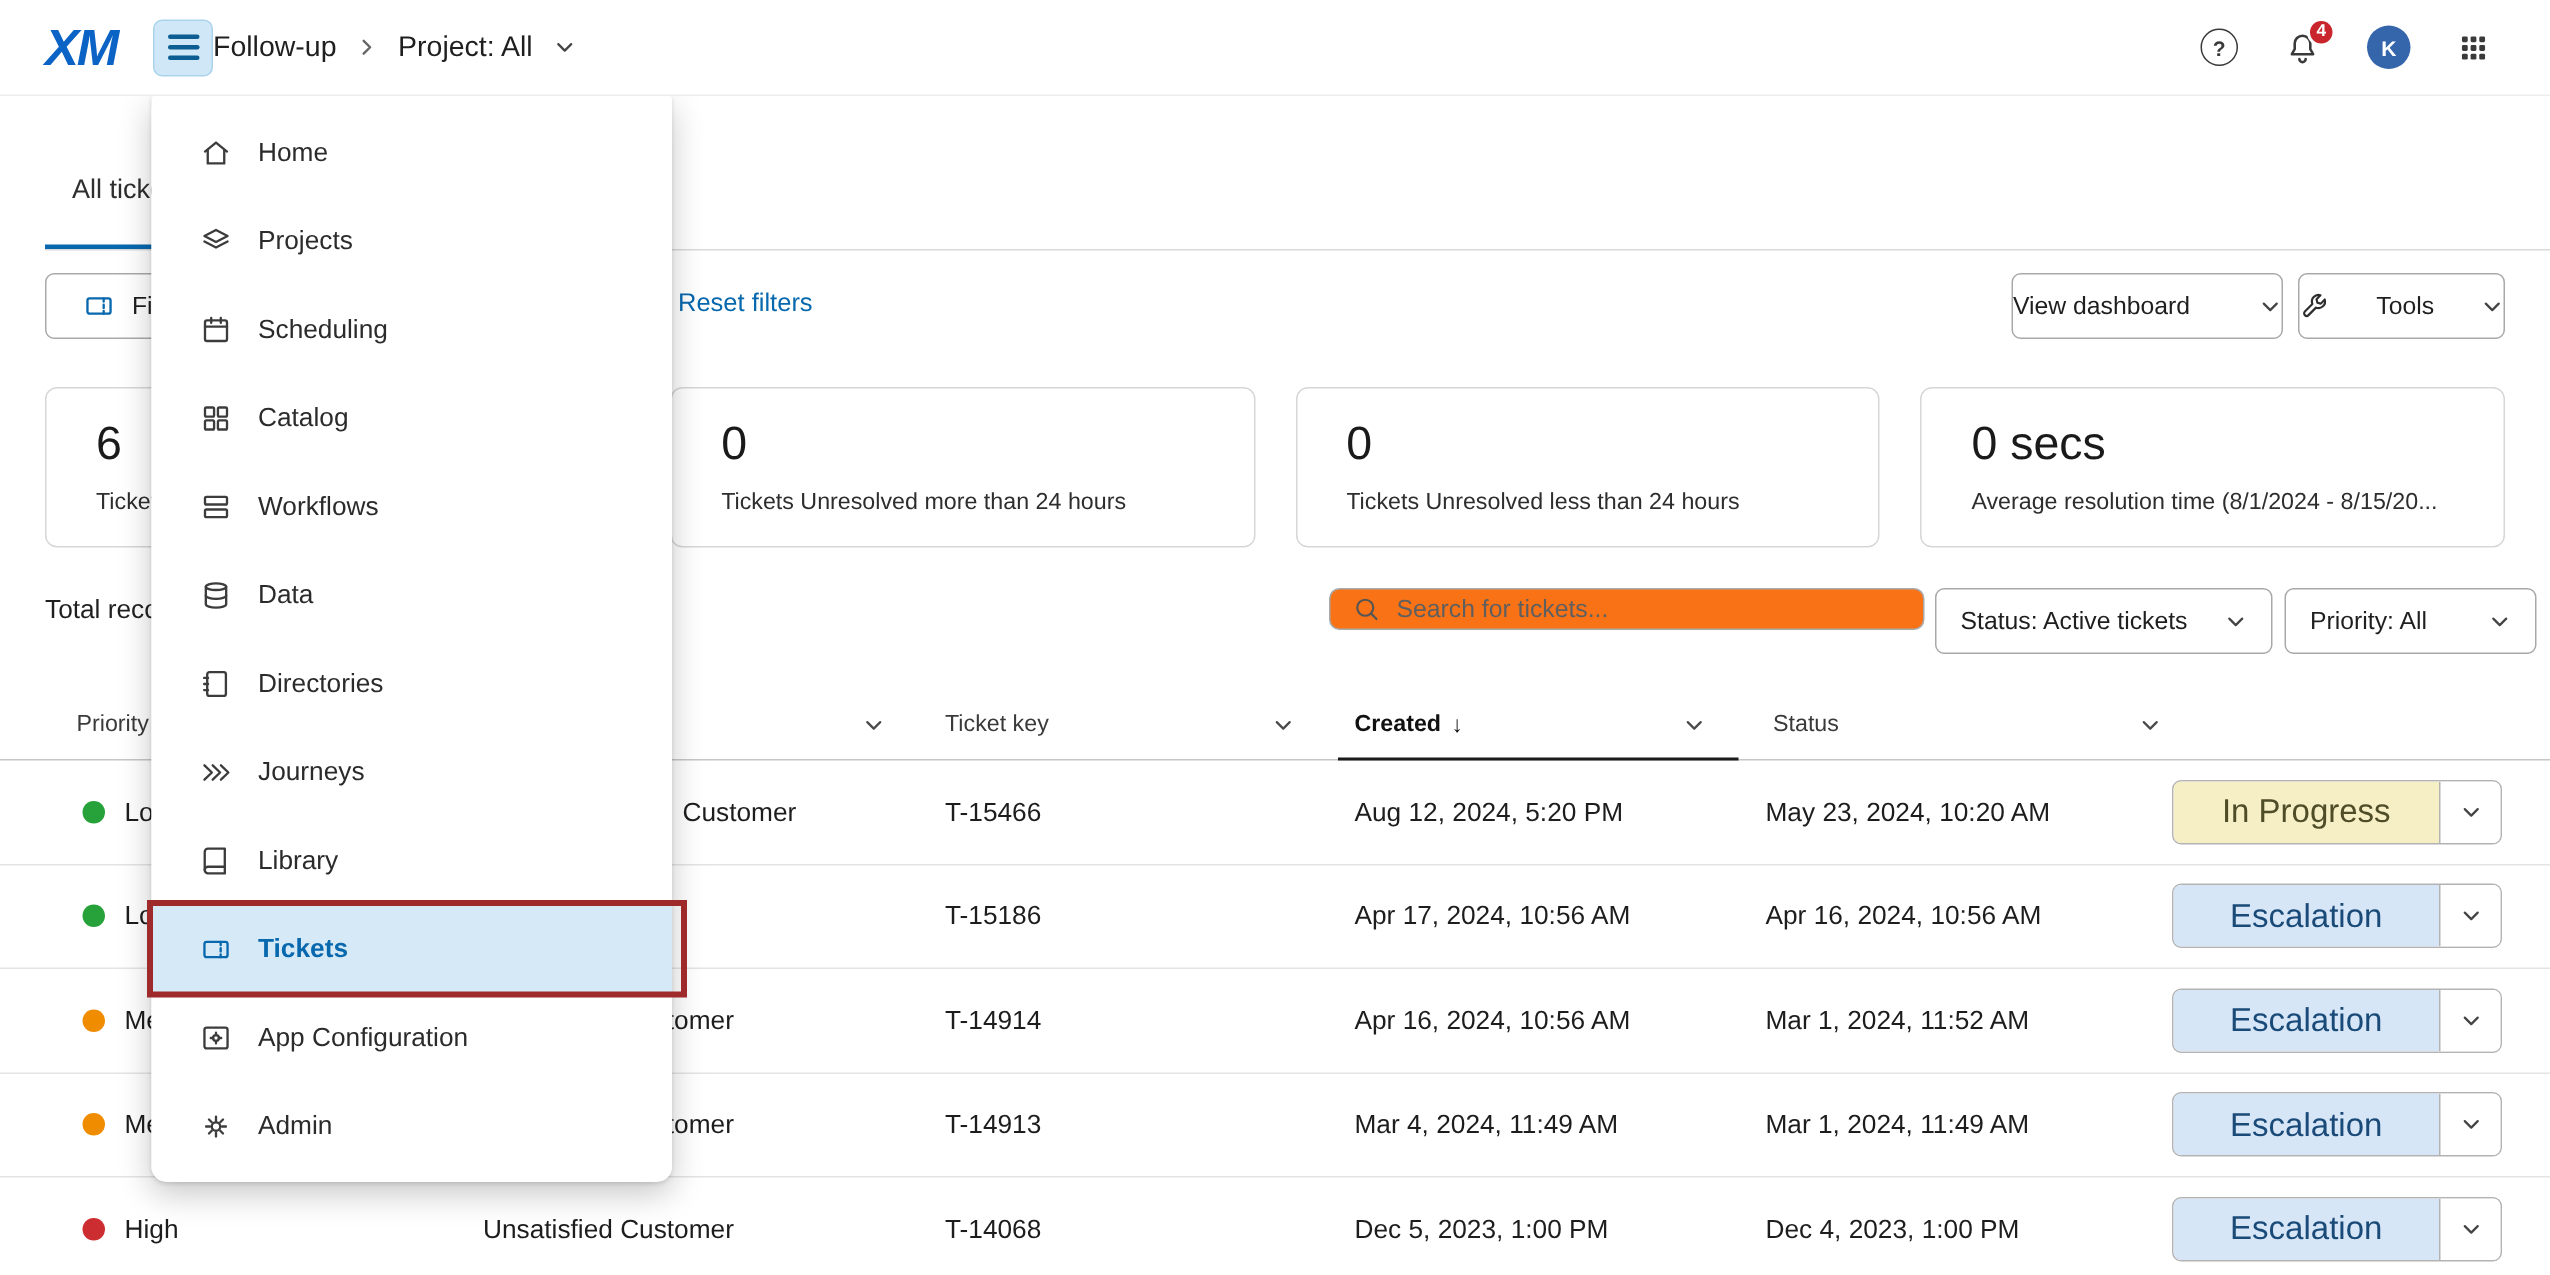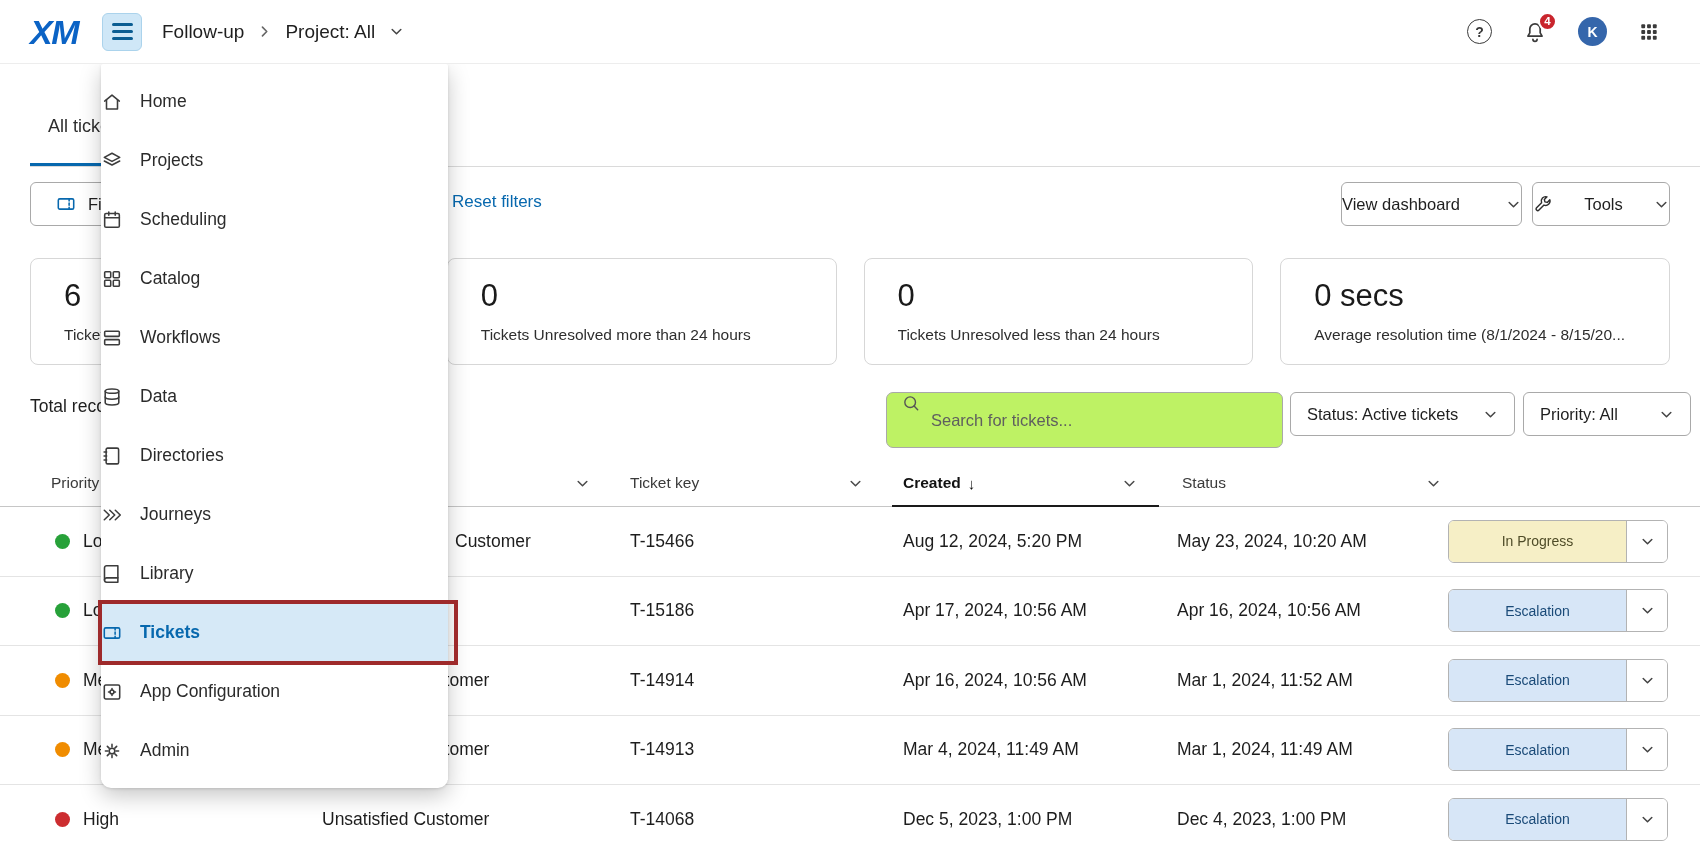--- a/index.html
+++ b/index.html
@@ -19,21 +19,21 @@
   .line-icon{fill:none;stroke:currentColor;stroke-width:1.7;stroke-linecap:round;stroke-linejoin:round}
   .fill-icon{fill:currentColor;stroke:none}
 
   
   .topbar{position:absolute;left:0;top:0;width:1700px;height:64px;background:#fff;
     border-bottom:1px solid #ededed;display:flex;align-items:center;padding:0 40px 0 30px;z-index:60}
   .logo{font-size:34px;font-weight:700;font-style:italic;color:#0b63c5;letter-spacing:-1.5px;line-height:1}
   .hamburger-btn{margin-left:24px;width:40px;height:38px;background:#cfe7f7;border:1px solid #abd3ec;
     border-radius:6px;display:flex;flex-direction:column;justify-content:center;align-items:center;gap:4.5px;cursor:pointer}
   .hamburger-bar{width:21px;height:2.6px;background:#0b5d92;border-radius:2px}
-  .breadcrumb{margin-left:20px;display:flex;align-items:center;gap:13px;font-size:19px;color:#1f1f1f}
+  .breadcrumb{display:flex;align-items:center;gap:13px;font-size:19px;color:#1f1f1f}
   .breadcrumb .crumb{font-weight:500;cursor:pointer}
   .crumb-sep{width:15px;height:15px;color:#666}
   .project-dd{display:flex;align-items:center;gap:14px;cursor:pointer}
   .chv{width:15px;height:15px;color:#444;stroke-width:1.6}
   .topbar-right{margin-left:auto;display:flex;align-items:center;gap:31px}
   .help-circle{width:25px;height:25px;border:1.8px solid #3a3a3a;border-radius:50%;display:flex;
     align-items:center;justify-content:center;font-size:14px;font-weight:700;color:#3a3a3a;cursor:pointer}
   .bell-wrap{position:relative;cursor:pointer}
   .bell-icon{width:24px;height:24px;color:#3a3a3a;display:block}
   .notif-badge{position:absolute;top:-8px;right:-10px;min-width:19px;height:19px;border-radius:10px;
@@ -59,22 +59,22 @@
   .tools-btn{left:1532px;top:118px;width:138px}
   .wrench-icon{width:20px;height:20px;color:#2e2e2e}
 
   .cards{position:absolute;left:30px;right:30px;top:194px;height:107px;display:grid;
     grid-template-columns:repeat(4,1fr);gap:27px}
   .card{border:1px solid #d7d7d7;border-radius:8px;background:#fff;padding:18px 20px 0 33px;overflow:hidden}
   .card-value{font-size:31px;color:#1a1a1a;line-height:1.2}
   .card-label{margin-top:12px;font-size:15.5px;color:#2e2e2e;white-space:nowrap;overflow:hidden}
 
   .total-records{position:absolute;left:30px;top:332px;font-size:17.5px;color:#1f1f1f}
-  .search-box{position:absolute;left:886px;top:328px;width:397px;height:56px;border:1px solid #a9a9a9;
-    border-radius:7px;background:#bef264;display:flex;padding:0 14px;gap:10px}
+  .search-box{position:absolute;left:886px;top:328px;width:397px;height:28px;border:1px solid #a9a9a9;
+    border-radius:7px;background:#f97316;display:flex;align-items:center;padding:0 14px;gap:10px}
   .search-icon{width:20px;height:20px;color:#555;flex:none}
   .search-box input{border:none;outline:none;flex:1;font-size:16.5px;color:#333;background:transparent;font-family:inherit}
   .search-box input::placeholder{color:#5f5f5f}
   .dd-btn{justify-content:space-between;padding:0 16px}
   .status-btn{left:1290px;top:328px;width:225px}
   .priority-btn{left:1523px;top:328px;width:168px}
 
   
   .table{position:absolute;left:0;right:0;top:396px}
   .thead,.trow{display:grid;grid-template-columns:322px 308px 273px 274px 270px 1fr;align-items:center}
@@ -89,30 +89,30 @@
   .sort-underline{position:absolute;left:-11px;right:18px;bottom:-1px;height:2px;background:#1a1a1a}
   .trow{height:69.5px;border-bottom:1px solid #e4e4e4;font-size:17.5px;color:#1d1d1d;cursor:pointer}
   .cell-priority{display:flex;align-items:center;gap:13px;padding-left:55px}
   .dot{width:15px;height:15px;border-radius:50%;flex:none}
   .dot-green{background:var(--green)}
   .dot-orange{background:var(--orange)}
   .dot-red{background:var(--red)}
   .tbody .trow:first-child .cell-name{padding-left:133px}
   .badge-select{width:220px;height:43px;margin-left:1px;border:1px solid #b3b3b3;border-radius:6px;
     display:flex;overflow:hidden;background:#fff;cursor:pointer}
-  .badge-label{flex:1;display:flex;align-items:center;justify-content:center;font-size:14px}
+  .badge-label{flex:1;display:flex;align-items:center;justify-content:center;font-size:22px}
   .badge-caret{width:41px;border-left:1px solid #b3b3b3;display:flex;align-items:center;
     justify-content:center;background:#fff;color:#333}
   .badge-select.in-progress .badge-label{background:var(--yellow-bg);color:#4f4c28}
   .badge-select.escalation .badge-label{background:var(--blue-bg);color:#1a4a78}
 
   
   .menu-panel{position:absolute;left:101px;top:64px;width:347px;padding:8px 0;background:#fff;
     border-radius:2px 2px 10px 10px;box-shadow:0 8px 22px rgba(0,0,0,.22),0 1px 3px rgba(0,0,0,.12);z-index:50}
-  .menu-item{position:relative;height:59px;display:flex;align-items:center;gap:17px;
+  .menu-item{position:relative;height:59px;display:flex;align-items:center;padding-left:32px;gap:17px;
     font-size:17.5px;color:#2b2b2b;cursor:pointer;background:#fff}
   .mi-icon{width:22px;height:22px;color:#3c3c3c;flex:none}
   .menu-item.active{background:#d6e9f7;color:var(--accent);font-weight:700}
   .menu-item.active .mi-icon{color:var(--accent)}
   .annotation-box{position:absolute;left:-3px;right:-10px;top:-3px;bottom:-3px;
     border:4px solid var(--annotation);pointer-events:none;z-index:5}
 </style>
 </head>
 <body>
 

